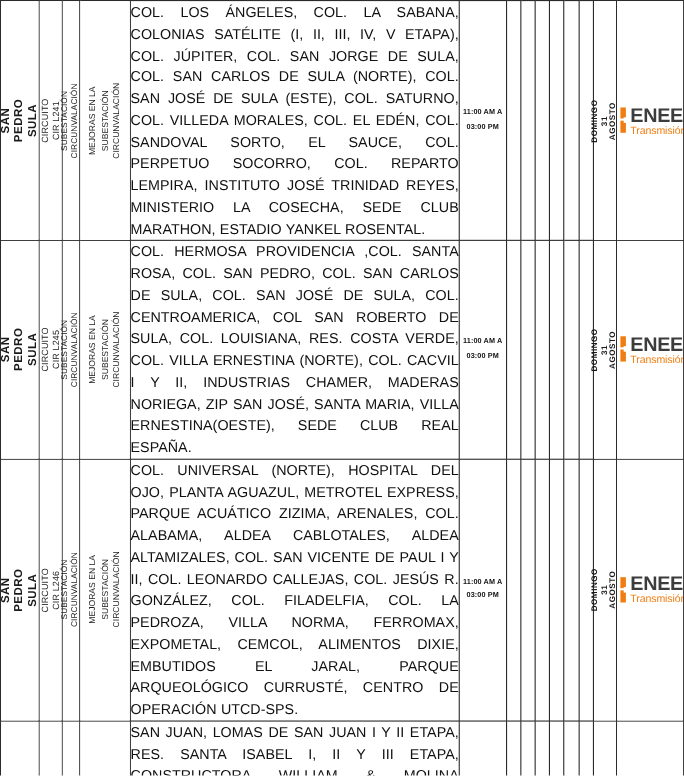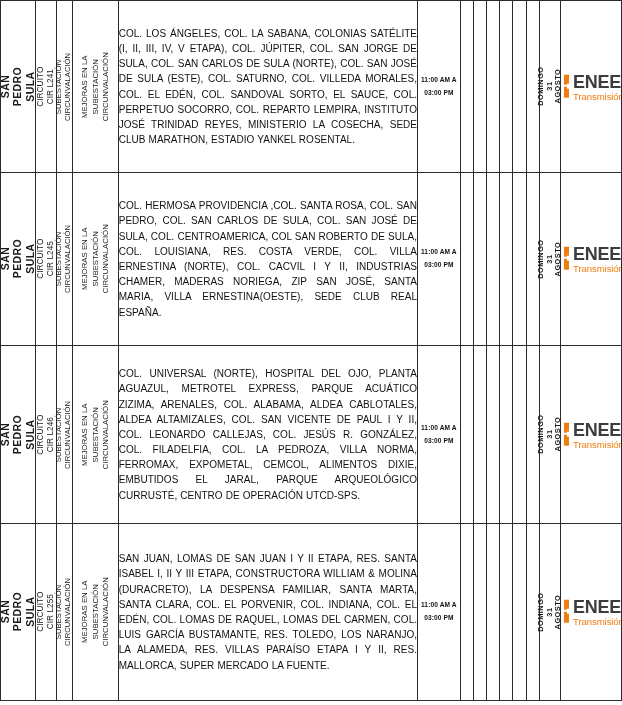--- a/index.html
+++ b/index.html
@@ -88,21 +88,21 @@
     width: 165px;
     line-height: 1.35;
   }
 
   
   td.areas {
     padding: 8px 6px 8px 7px;
     vertical-align: middle;
   }
   .areas-text {
-    font-size: 10px;
+    font-size: 13px;
     line-height: 1.52;
     text-align: justify;
     text-align-last: left;
     color: #111111;
     letter-spacing: 0.02px;
     word-spacing: 0.3px;
   }
 
   
   td.time {

